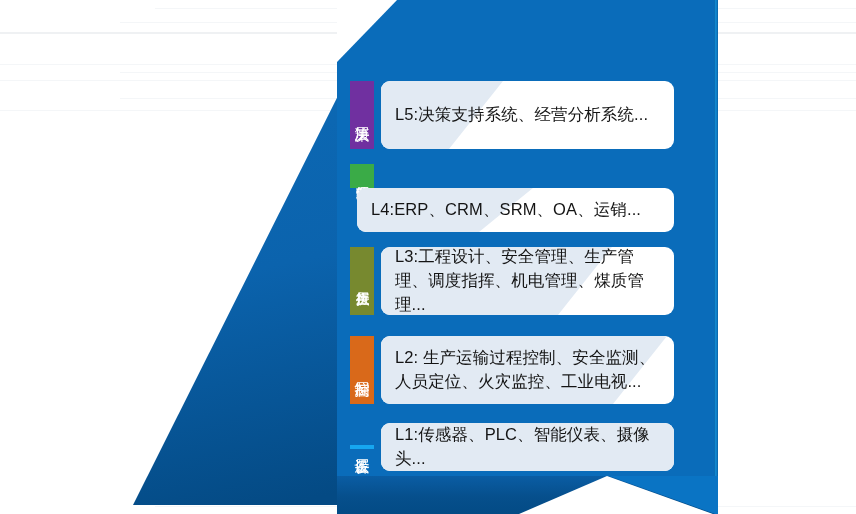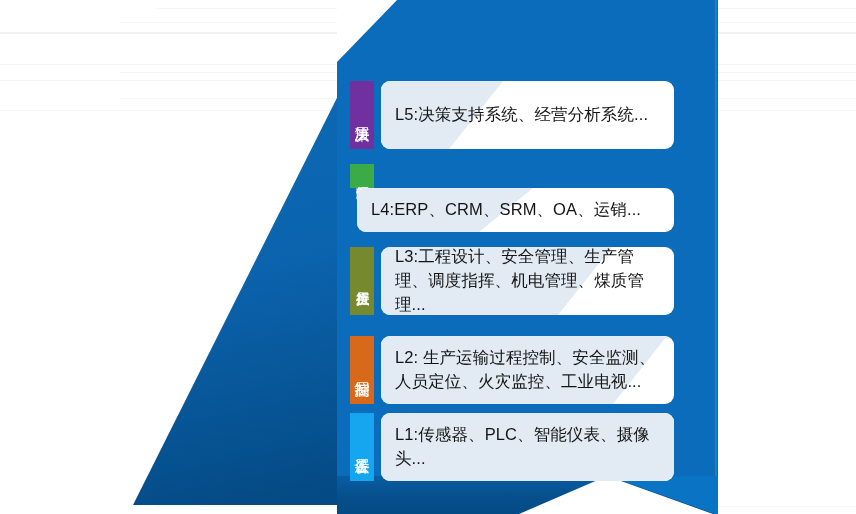--- a/index.html
+++ b/index.html
@@ -199,21 +199,21 @@
     </div>
 
     <div class="row" id="row3" style="top:336px; height:68px;">
       <div class="tag" id="tag3" style="background: rgb(217, 105, 26);">控制层</div>
       <div class="card">
         <div class="card-shade" style="clip-path: polygon(0 0, 286px 0, 232px 100%, 0 100%);"></div>
         <div class="card-text">L2: 生产运输过程控制、安全监测、人员定位、火灾监控、工业电视...</div>
       </div>
     </div>
 
-    <div class="row" id="row4" style="top:413px; height:68px;">
+    <div class="row" id="row4" style="top:413px; height:68px;align-items:center;">
       <div class="tag" id="tag4" style="background: rgb(22, 166, 240);">设备层</div>
       <div class="card">
         <div class="card-shade" style="clip-path: polygon(0 0, 341px 0, 287px 100%, 0 100%);"></div>
         <div class="card-text">L1:传感器、PLC、智能仪表、摄像头...</div>
       </div>
     </div>
 
   </div>
 
 </div>

